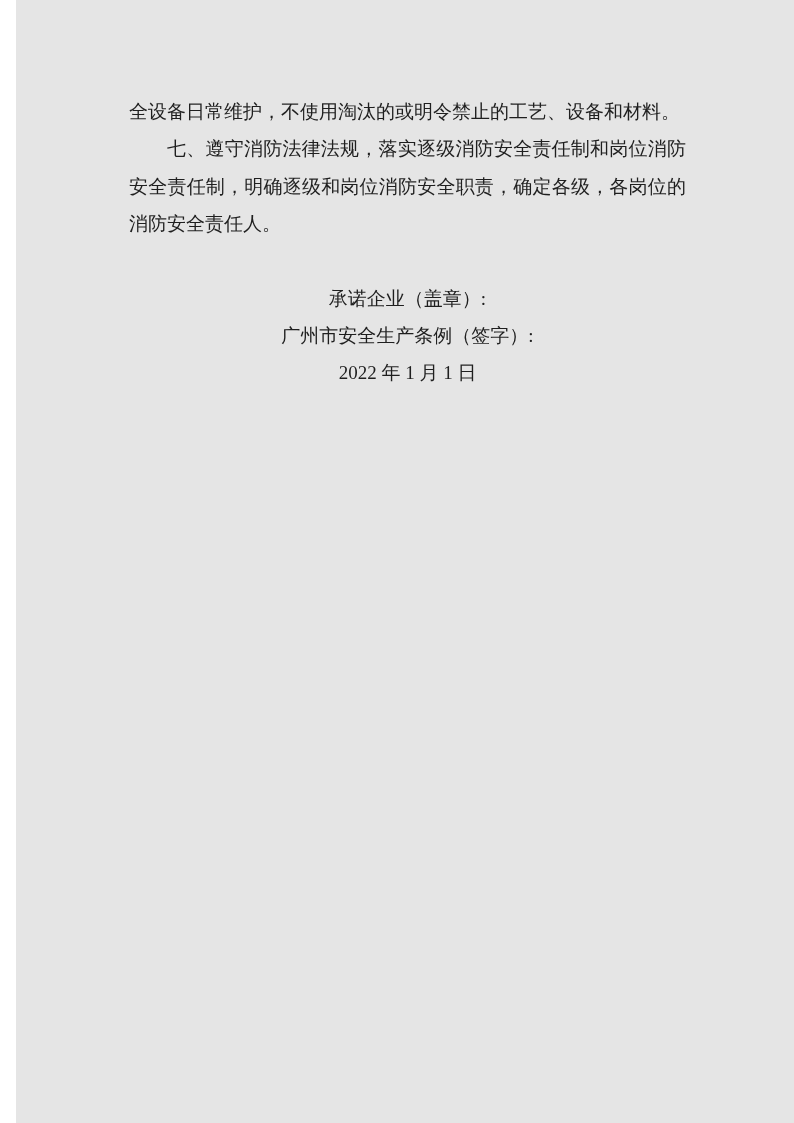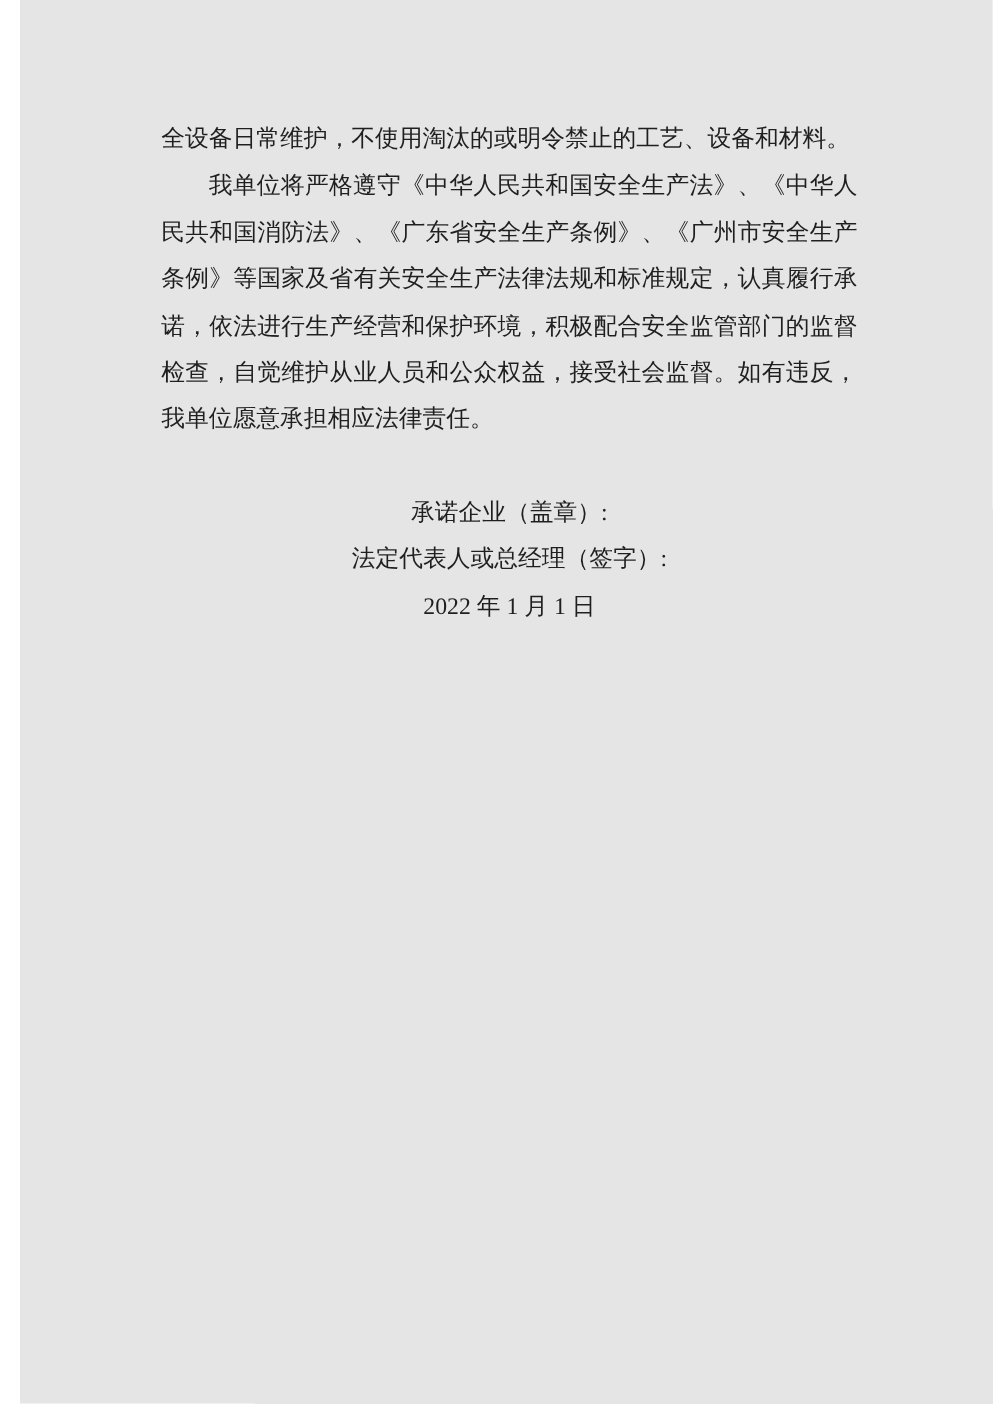--- a/index.html
+++ b/index.html
@@ -48,22 +48,22 @@
     text-indent: 0;
     white-space: nowrap;
   }
 </style>
 </head>
 <body>
 
 <div class="page">
   <div class="content">
     <p>全设备日常维护，不使用淘汰的或明令禁止的工艺、设备和材料。</p>
-    <p class="indent">我单位将严格遵守《中华人民共和国安全生产法》、《中华人民共和国消防法》、《广东省安全生产条例》、《广州市安全生产条例》等国家及省有关安全生产法律法规和标准规定，认真履行承诺，依法进行生产经营和保护环境，积极配合安全监管部门的监督检查，自觉维护从业人员和公众权益，接受社会监督。如有违反，我单位愿意承担相应法律责任。</p>
+    <p class="indent">七、遵守消防法律法规，落实逐级消防安全责任制和岗位消防安全责任制，明确逐级和岗位消防安全职责，确定各级，各岗位的消防安全责任人。</p>
 
     <div class="signature-block">
       <p class="signature-line">承诺企业（盖章）:</p>
-      <p class="signature-line">法定代表人或总经理（签字）:</p>
+      <p class="signature-line">广州市安全生产条例（签字）:</p>
     </div>
 
     <p class="date-line">2022 年 1 月 1 日</p>
   </div>
 </div>
 
 </body></html>

